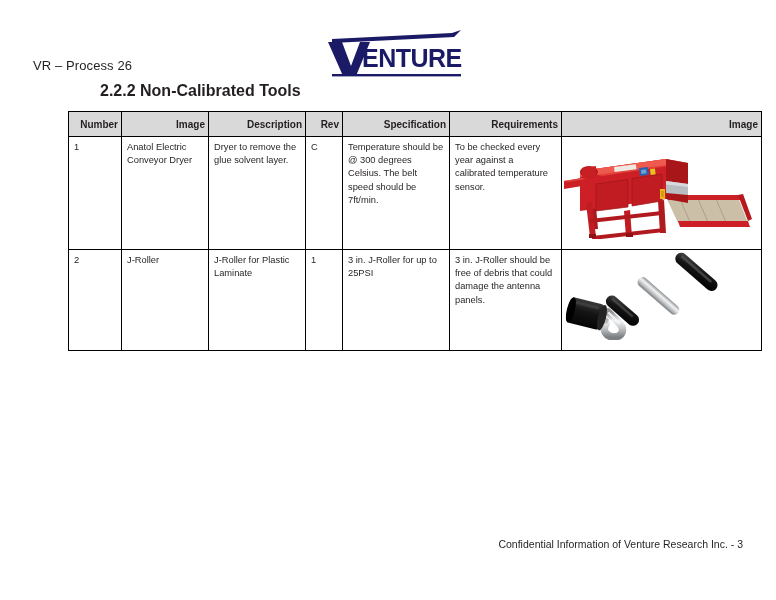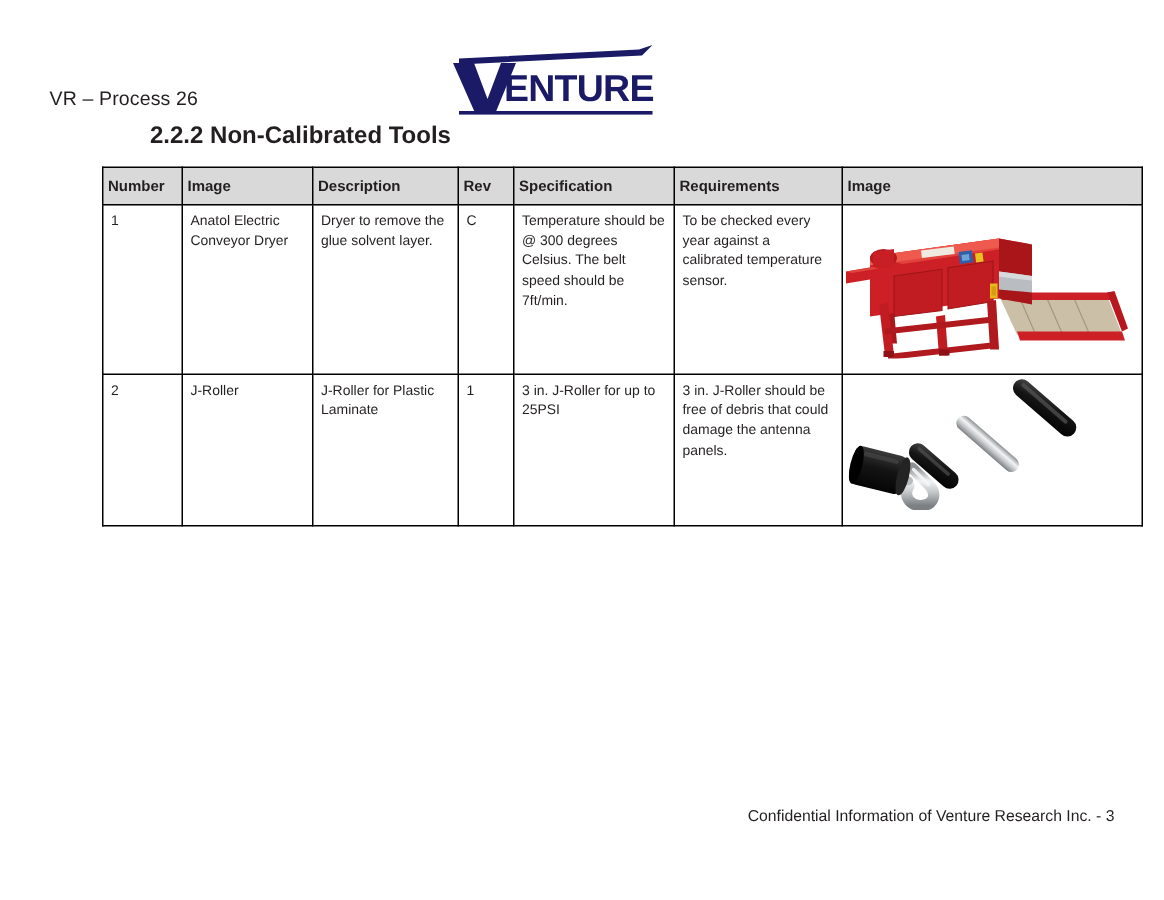--- a/index.html
+++ b/index.html
@@ -51,21 +51,21 @@
     top: 62px;
     font-size: 15.5px;
     font-weight: 400;
     color: #231f20;
     white-space: nowrap;
   }
 
   
   #logo {
     position: absolute;
-    left: 300px;
+    left: 326px;
     top: 30px;
     width: 140px;
     height: 50px;
   }
   #logo svg { display: block; }
 
   
   #tools-table {
     position: absolute;
     left: 68px;
@@ -76,21 +76,21 @@
     font-size: 9.3px;
   }
   #tools-table th,
   #tools-table td {
     border: 1px solid #000000;
     vertical-align: top;
     padding: 0;
   }
   #tools-table thead th {
     background: #d9d9d9;
-    text-align: left;
+    text-align: right;
     font-weight: bold;
     font-size: 10px;
     height: 20px;
     vertical-align: middle;
     padding: 2px 3px;
   }
   #tools-table tbody td {
     padding: 4px 5px 4px 5px;
     line-height: 1.42;
   }

